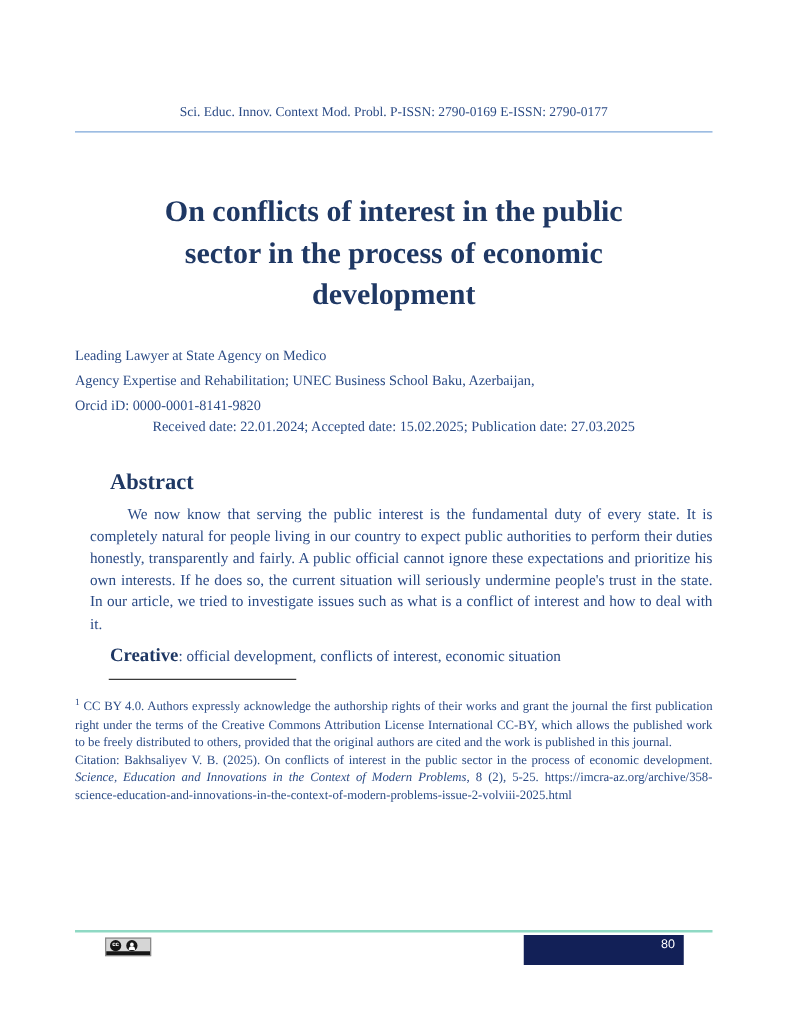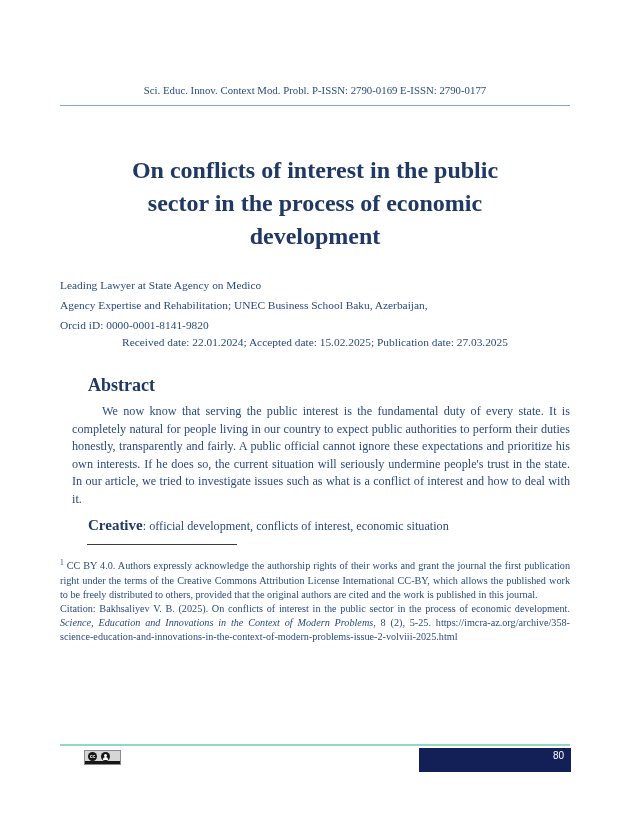--- a/index.html
+++ b/index.html
@@ -57,21 +57,21 @@
   .footnote-block sup{font-size:7.5px;}
   .fn-bold{font-weight:normal;}
   .fn-italic{font-style:italic;}
   .citation-url{color:inherit;text-decoration:none;}
 
   .teal-rule{
     position:absolute;left:60px;top:744px;width:510px;
     border-top:2px solid var(--teal-line,#8fd9c4);
   }
   .page-bar{
-    position:absolute;left:419px;top:748px;width:152px;height:24px;
+    position:absolute;left:419px;top:748px;width:128px;height:24px;
     background:var(--page-bar,#122057);color:#ffffff;
     font-size:10px;line-height:12px;text-align:right;
     box-sizing:border-box;padding:2px 7px 0 0;
     font-family:"Liberation Sans","DejaVu Sans",sans-serif;
   }
   .cc-badge{
     position:absolute;left:84px;top:750px;width:37px;height:15px;
     background:var(--badge-bg,#d6d6d6);border:1px solid #8a8a8a;box-sizing:border-box;
     display:flex;align-items:flex-start;justify-content:flex-start;gap:4px;
     padding:1px 0 0 3px;

